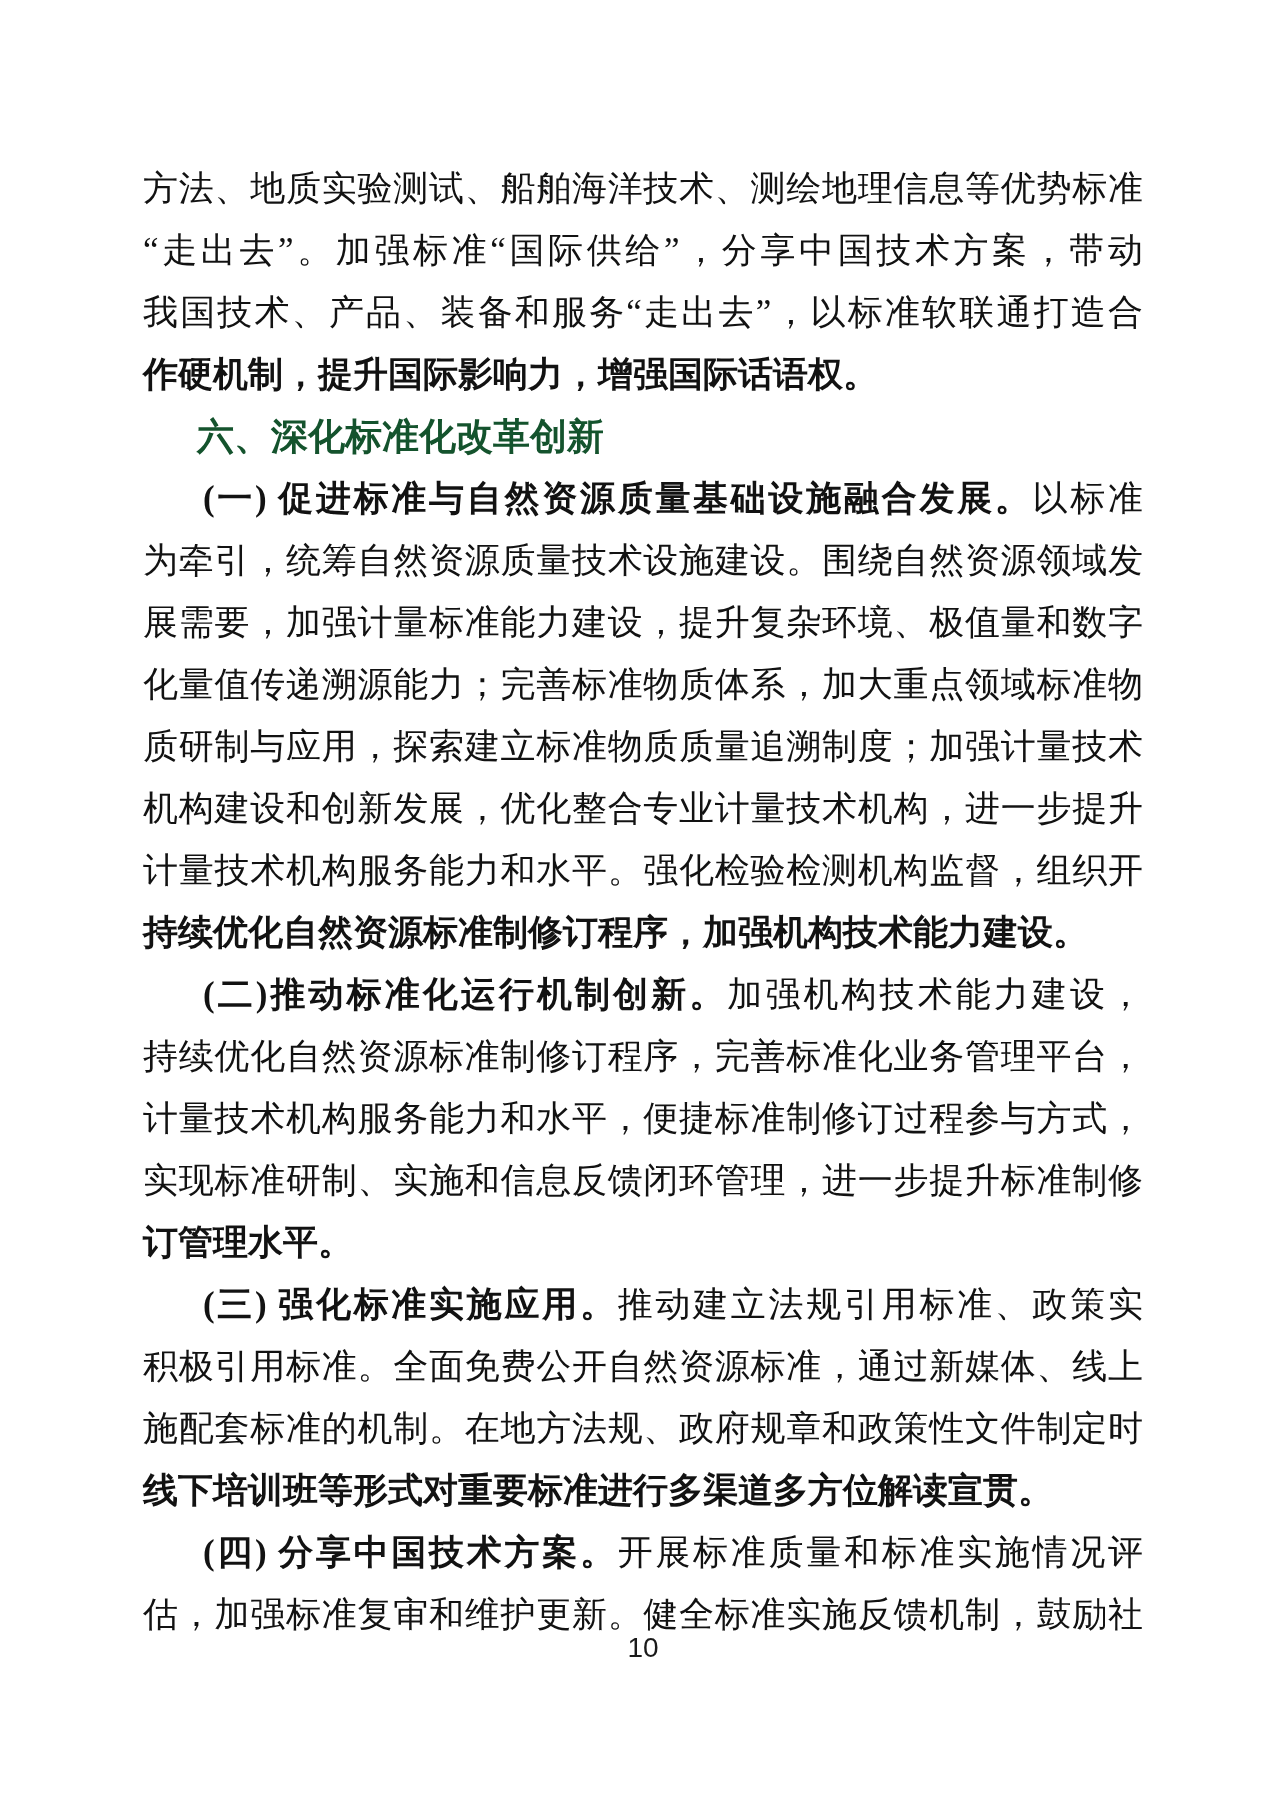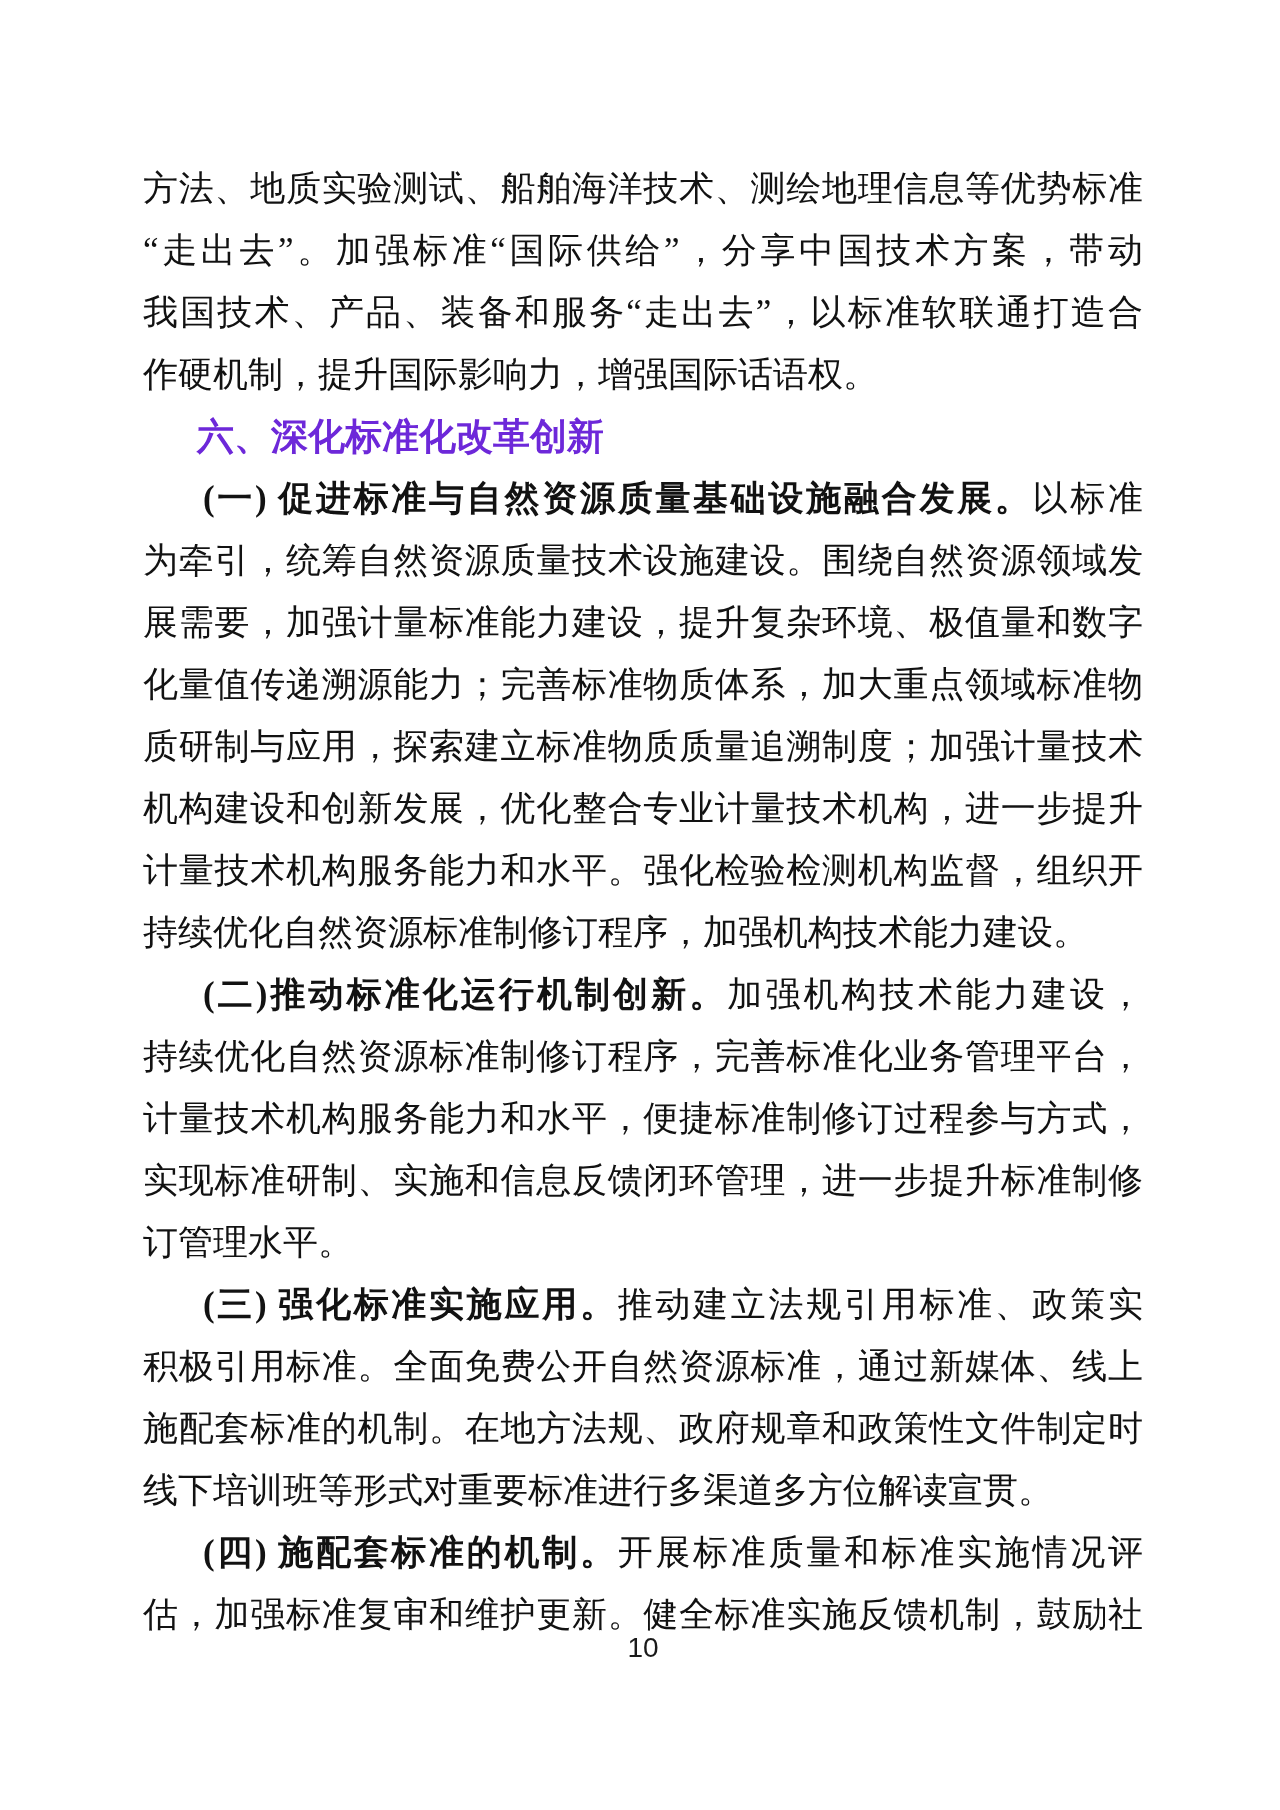--- a/index.html
+++ b/index.html
@@ -25,31 +25,32 @@
     text-align:justify;
     white-space:nowrap;
   }
   .line.just{
     white-space:normal;
     text-align:justify;
     text-align-last:justify;
   }
   .line.nojust{
     text-align:left;
+    font-weight:bold;
   }
   .line.indent{
     text-indent:60px;
   }
   .line.heading{
     font-family:"Liberation Sans","DejaVu Sans",sans-serif;
     font-weight:700;
     font-size:37px;
     text-indent:54px;
     text-align:left;
-    color:#6d28d9;
+    color:#14532d;
   }
   .lead{
     font-weight:700;
   }
   .footer{
     position:absolute;
     left:143px;
     top:1632px;
     width:1000px;
     text-align:center;
@@ -78,17 +79,17 @@
       <div class="line nojust"><span>持续优化自然资源标准制修订程序，加强机构技术能力建设。</span></div>
       <div class="line just indent"><span class="lead">(二)推动标准化运行机制创新。</span><span>加强机构技术能力建设，</span></div>
       <div class="line just"><span>持续优化自然资源标准制修订程序，完善标准化业务管理平台，</span></div>
       <div class="line just"><span>计量技术机构服务能力和水平，便捷标准制修订过程参与方式，</span></div>
       <div class="line just"><span>实现标准研制、实施和信息反馈闭环管理，进一步提升标准制修</span></div>
       <div class="line nojust"><span>订管理水平。</span></div>
       <div class="line just indent"><span class="lead">(三) 强化标准实施应用。</span><span>推动建立法规引用标准、政策实</span></div>
       <div class="line just"><span>积极引用标准。全面免费公开自然资源标准，通过新媒体、线上</span></div>
       <div class="line just"><span>施配套标准的机制。在地方法规、政府规章和政策性文件制定时</span></div>
       <div class="line nojust"><span>线下培训班等形式对重要标准进行多渠道多方位解读宣贯。</span></div>
-      <div class="line just indent"><span class="lead">(四) 施配套标准的机制。</span><span>开展标准质量和标准实施情况评</span></div>
+      <div class="line just indent"><span class="lead">(四) 分享中国技术方案。</span><span>开展标准质量和标准实施情况评</span></div>
       <div class="line just"><span>估，加强标准复审和维护更新。健全标准实施反馈机制，鼓励社</span></div>
     </div>
   <div class="footer">10</div>
 </div>
 
 </body></html>

